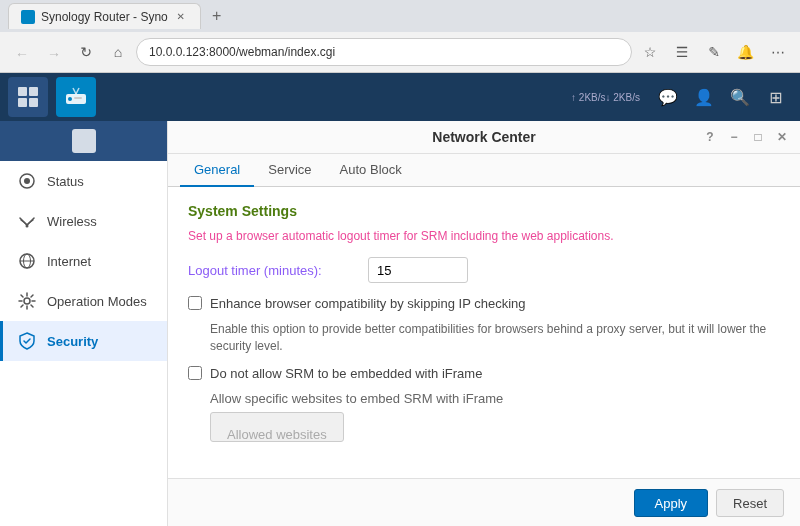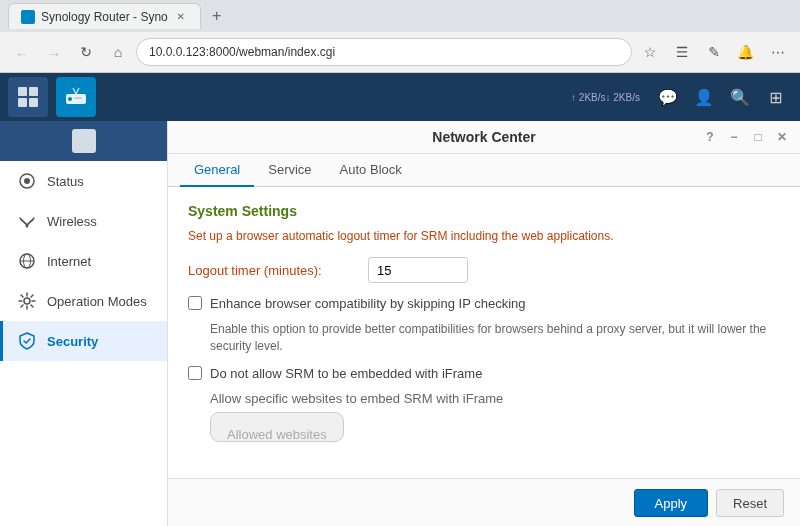--- a/index.html
+++ b/index.html
@@ -304,32 +304,32 @@
       overflow-y: auto;
     }
     .section-title {
       font-size: 14px;
       font-weight: 600;
       color: #4d7c0f;
       margin-bottom: 10px;
     }
     .section-desc {
       font-size: 12px;
-      color: #c2410c;
+      color: #ec4899;
       margin-bottom: 14px;
     }
 
     .form-row {
       display: flex;
       align-items: center;
       margin-bottom: 12px;
     }
     .form-label {
       font-size: 13px;
-      color: #c2410c;
+      color: #8b5cf6;
       width: 180px;
     }
     .form-input {
       height: 26px;
       border: 1px solid #ccc;
       border-radius: 3px;
       padding: 0 8px;
       font-size: 13px;
       width: 100px;
       outline: none;
@@ -367,21 +367,21 @@
     .sub-label {
       font-size: 13px;
       color: #666;
       margin-bottom: 6px;
     }
 
     .btn {
       height: 28px;
       padding: 14px 16px;
       border: 1px solid #ccc;
-      border-radius: 9px;
+      border-radius: 3px;
       font-size: 13px;
       cursor: pointer;
       background: #f5f5f5;
       color: #444;
     }
     .btn-disabled {
       background: #f0f0f0;
       color: #aaa;
       cursor: default;
     }

